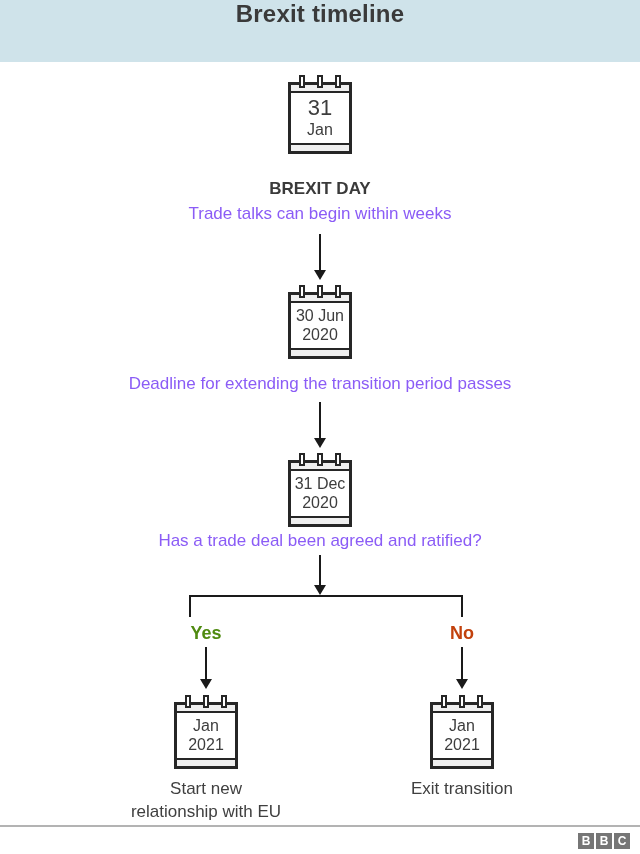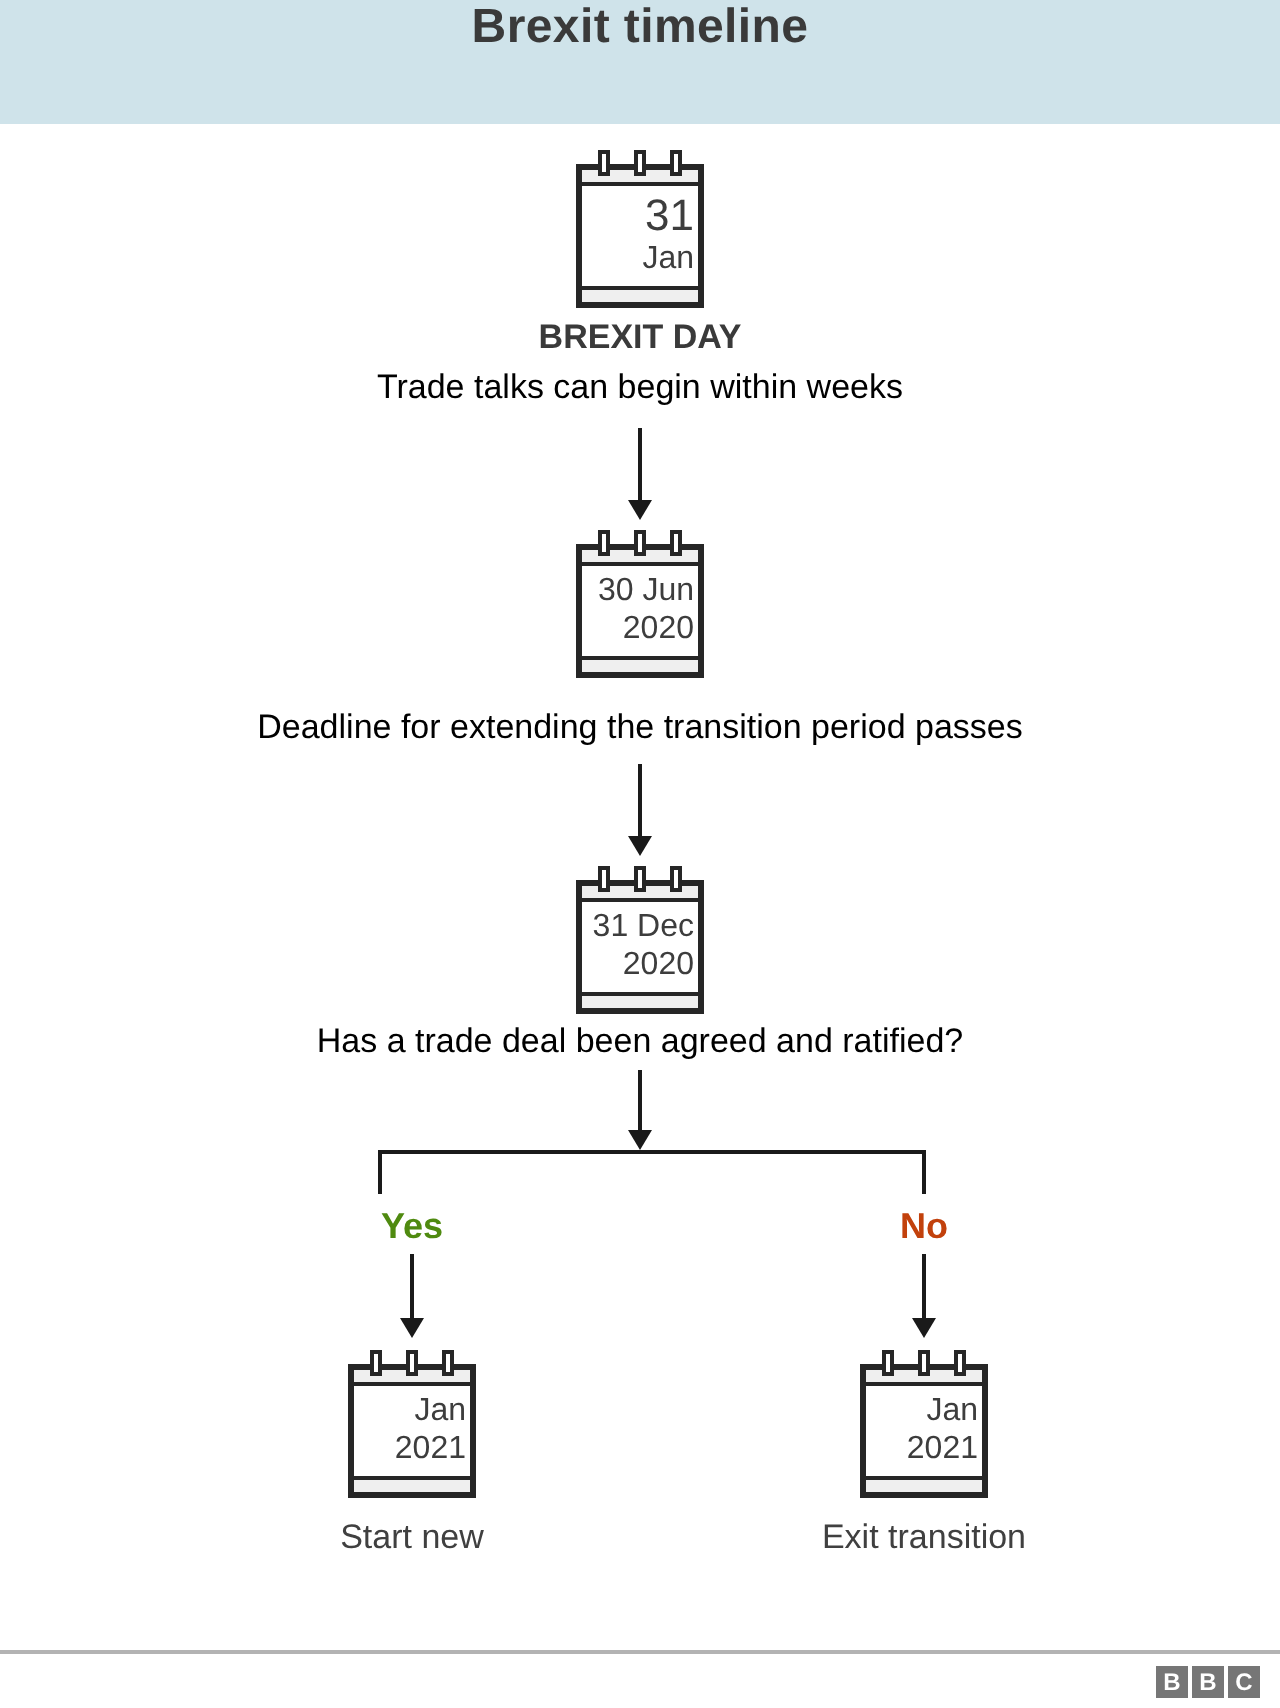--- a/index.html
+++ b/index.html
@@ -25,26 +25,26 @@
   
   .flow { display:flex; flex-direction:column; align-items:center; }
   
   .calendar { display:flex; flex-direction:column; align-items:center; }
   .cal-tabs { display:flex; gap:12px; margin-bottom:-6px; position:relative; z-index:2; }
   .cal-tab { width:6px; height:13px; background:#ffffff; border:2.5px solid #262626; box-sizing:border-box; }
   .cal-body { width:58px; border:3px solid #262626; background:#ffffff; box-sizing:content-box; }
   .cal-strip { height:6px; background:#efefef; }
   .cal-strip.top { border-bottom:2.5px solid #262626; }
   .cal-strip.bottom { border-top:2.5px solid #262626; }
-  .cal-content { padding:3px 2px 4px; text-align:right; color:#3d3d3d; }
+  .cal-content { padding:3px 2px 4px; text-align:center; color:#3d3d3d; }
   .cal-line { font-size:16px; line-height:19px; white-space:nowrap; }
   .cal-line.big { font-size:22px; line-height:24px; }
   
-  .step-title { margin-top:4px; font-size:17px; line-height:22px; font-weight:bold; color:#3a3a3a; text-align:center; }
-  .step-caption { font-size:17px; line-height:24px; color:#000000; text-align:center; }
+  .step-title { margin-top:24px; font-size:17px; line-height:22px; font-weight:bold; color:#3a3a3a; text-align:center; }
+  .step-caption { font-size:17px; line-height:24px; color:#8b5cf6; text-align:center; }
   .caption-line { display:block; font-size:17px; line-height:23px; color:#404040; text-align:center; }
   
   .arrow { display:flex; flex-direction:column; align-items:center; }
   .arrow .shaft { width:2px; background:#1a1a1a; }
   .arrow .head {
     width:0; height:0;
     border-left:6px solid transparent;
     border-right:6px solid transparent;
     border-top:10px solid #1a1a1a;
   }
@@ -190,20 +190,21 @@
             <div class="cal-strip top"></div>
             <div class="cal-content">
               <div class="cal-line">Jan</div>
               <div class="cal-line">2021</div>
             </div>
             <div class="cal-strip bottom"></div>
           </div>
         </div>
         <div class="mt8">
           <span class="caption-line">Start new</span>
+          <span class="caption-line">relationship with EU</span>
         </div>
       </div>
 
       <div class="branch-col right">
         <div class="branch-label" style="color: #c2410c;">No</div>
         <div class="arrow mt2">
           <div class="shaft h32"></div>
           <div class="head"></div>
         </div>
         <div class="calendar mt6">

